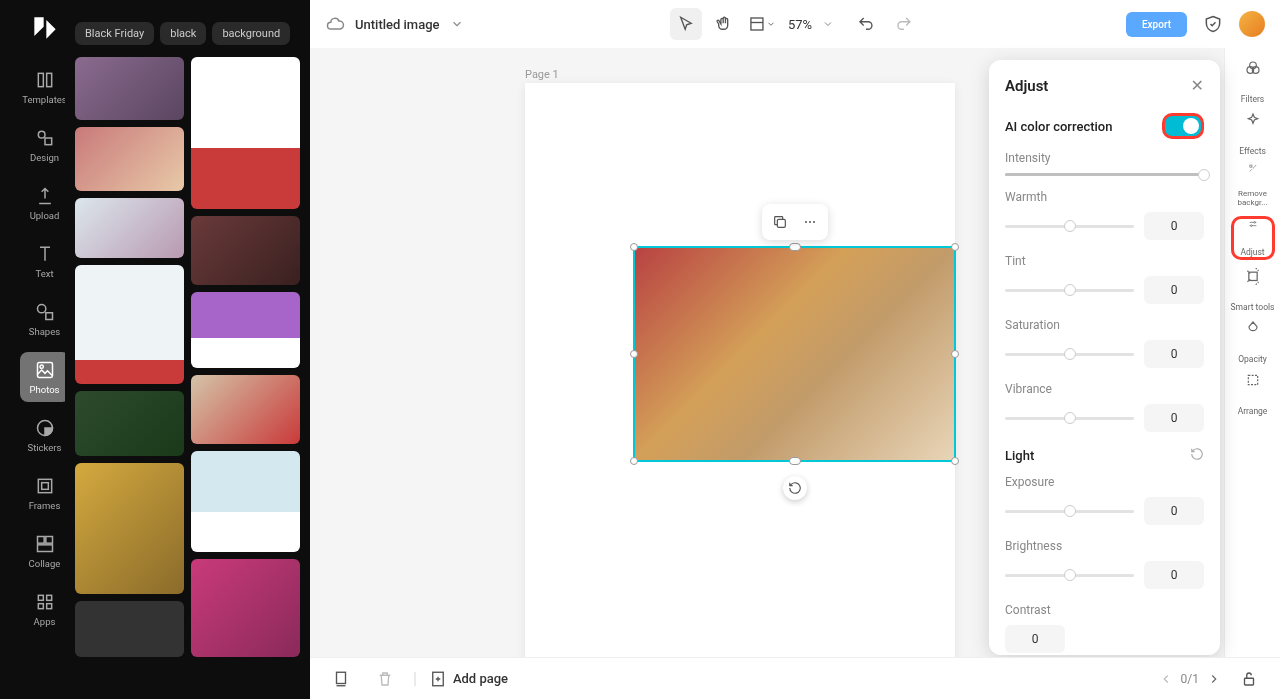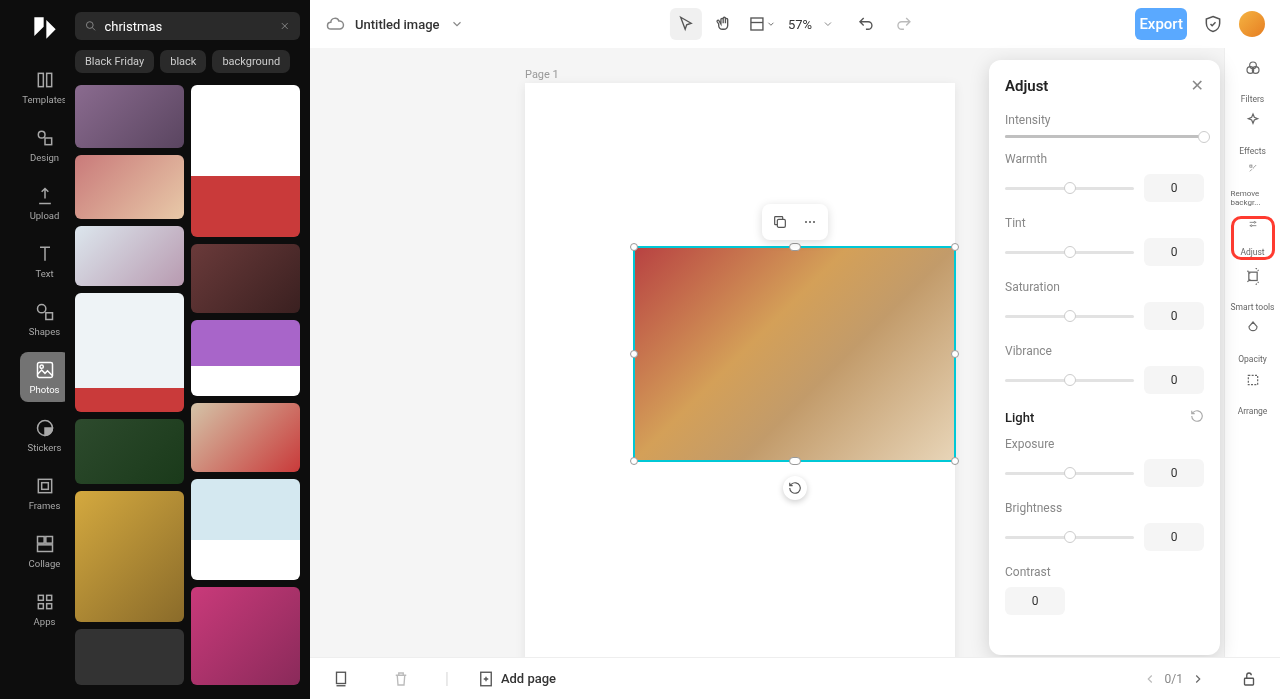--- a/index.html
+++ b/index.html
@@ -18,21 +18,21 @@
 .photo-grid{margin-top:12px;display:flex;gap:7px;height:600px;overflow:hidden}
 .photo-col{flex:1;display:flex;flex-direction:column;gap:7px}
 .photo-item{width:100%;border-radius:6px;background:#333;cursor:pointer}
 .top-bar{position:absolute;left:310px;top:0;right:0;height:48px;background:#fff;display:flex;align-items:center;padding:0 15px;gap:10px}
 .top-title{display:flex;align-items:center;gap:10px;color:#333;font-size:13px;font-weight:500}
 .top-center{position:absolute;left:50%;transform:translateX(-50%);display:flex;align-items:center;gap:6px}
 .icon-btn{width:32px;height:32px;display:flex;align-items:center;justify-content:center;border-radius:6px;cursor:pointer;color:#555}
 .icon-btn.active{background:#f0f0f0}
 .zoom-text{font-size:13px;color:#333;padding:0 4px}
 .top-right{margin-left:auto;display:flex;align-items:center;gap:10px}
-.export-btn{background:#5aa9ff;color:#fff;padding:7px 4px;border-radius:6px;font-size:15px;font-weight:500;cursor:pointer;border:none}
+.export-btn{background:#5aa9ff;color:#fff;padding:7px 16px;border-radius:6px;font-size:10px;font-weight:500;cursor:pointer;border:none}
 .avatar{width:26px;height:26px;border-radius:50%;background:linear-gradient(135deg,#f5b342,#e67e22)}
 .canvas-area{position:absolute;left:310px;top:48px;right:56px;bottom:42px;background:#f5f5f5;overflow:hidden}
 .page-label{position:absolute;left:215px;top:20px;font-size:11px;color:#999}
 .page{position:absolute;left:215px;top:35px;width:430px;height:593px;background:#fff;box-shadow:0 2px 10px rgba(0,0,0,0.08)}
 .selected-img{position:absolute;left:108px;top:163px;width:323px;height:216px;border:2px solid #00c8d6}
 .selected-img-inner{width:100%;height:100%;background:linear-gradient(135deg,#b84242 0%,#d4a058 40%,#c29b6a 60%,#e8d5b8 100%)}
 .handle{position:absolute;width:8px;height:8px;background:#fff;border:1px solid #999;border-radius:50%}
 .h-tl{left:-5px;top:-5px}.h-tr{right:-5px;top:-5px}.h-bl{left:-5px;bottom:-5px}.h-br{right:-5px;bottom:-5px}
 .h-ml{left:-5px;top:50%;margin-top:-4px}.h-mr{right:-5px;top:50%;margin-top:-4px}
 .h-tm{left:50%;top:-5px;margin-left:-6px;width:12px;border-radius:4px}.h-bm{left:50%;bottom:-5px;margin-left:-6px;width:12px;border-radius:4px}
@@ -55,21 +55,21 @@
 .section-head{display:flex;justify-content:space-between;align-items:center;margin:14px 0 10px}
 .section-title{font-size:13px;font-weight:500;color:#222}
 .reset-icon{cursor:pointer;color:#aaa}
 .param-label{font-size:12px;color:#888;margin-bottom:8px}
 .slider-row{display:flex;align-items:center;gap:10px;margin-bottom:14px}
 .slider-track{flex:1;height:3px;background:#e2e2e2;border-radius:2px;position:relative}
 .slider-thumb{position:absolute;top:50%;transform:translate(-50%,-50%);width:12px;height:12px;background:#fff;border:1.5px solid #ccc;border-radius:50%;cursor:grab}
 .slider-val{width:60px;height:28px;background:#f5f5f5;border-radius:6px;display:flex;align-items:center;justify-content:center;font-size:12px;color:#333}
 .intensity-row .slider-track{background:#d8d8d8}
 .intensity-row .slider-track::before{content:'';position:absolute;left:0;top:0;height:100%;width:100%;background:#c0c0c0;border-radius:2px}
-.bottom-bar{position:absolute;left:310px;bottom:0;right:0;height:42px;background:#fff;border-top:1px solid #eee;display:flex;align-items:center;padding:0 15px;gap:28px}
+.bottom-bar{position:absolute;left:310px;bottom:0;right:0;height:42px;background:#fff;border-top:1px solid #eee;display:flex;align-items:center;padding:0 15px;gap:12px}
 .bottom-bar .spacer{flex:1}
 .page-nav{display:flex;align-items:center;gap:8px;color:#888;font-size:12px}
 .add-page-btn{display:flex;align-items:center;gap:6px;font-size:13px;color:#333;cursor:pointer;font-weight:500}
 .expand-tab{position:absolute;left:310px;top:340px;width:12px;height:48px;background:#2a2a2a;border-radius:0 6px 6px 0;display:flex;align-items:center;justify-content:center;cursor:pointer;color:#888}
 </style>
 </head>
 <body>
 
 <div class="left-nav">
   <div class="logo">
@@ -145,30 +145,20 @@
         <rect x="4" y="4" width="6" height="6"></rect>
         <rect x="14" y="4" width="6" height="6"></rect>
         <rect x="4" y="14" width="6" height="6"></rect>
         <rect x="14" y="14" width="6" height="6"></rect>
       </svg>
       <span>Apps</span>
     </div>
 </div>
 
 <div class="side-panel">
-  <div class="search-box">
-    <svg viewBox="0 0 24 24" fill="none" stroke="currentColor" stroke-width="2">
-        <circle cx="10" cy="10" r="7"></circle>
-        <path d="M21 21l-6-6"></path>
-      </svg>
-    <input value="christmas" style="">
-    <svg viewBox="0 0 24 24" fill="none" stroke="currentColor" stroke-width="2">
-        <path d="M6 6l12 12M18 6L6 18"></path>
-      </svg>
-  </div>
   <div class="tag-row">
     <div class="tag">Black Friday</div>
     <div class="tag">black</div>
     <div class="tag">background</div>
   </div>
   <div class="photo-grid">
     <div class="photo-col">
       <div class="photo-item" style="height:68px;background:linear-gradient(135deg,#8a6b8f,#5a4560)"></div>
       <div class="photo-item" style="height:68px;background:linear-gradient(135deg,#c97a7a,#e8c9a8)"></div>
       <div class="photo-item" style="height:64px;background:linear-gradient(135deg,#dce6ed,#b89ab0)"></div>
@@ -301,21 +291,21 @@
       <svg viewBox="0 0 24 24" fill="none" stroke="currentColor" stroke-width="1.8">
         <path d="M12 3l2 5 5 2-5 2-2 5-2-5-5-2 5-2z"></path>
       </svg>
       <span>Effects</span>
     </div>
   <div class="rnav-item">
       <svg viewBox="0 0 24 24" fill="none" stroke="currentColor" stroke-width="1.8">
         <path d="M3 21l6-6m4-4l8-8M11 11l2 2"></path>
         <rect x="3" y="3" width="6" height="6"></rect>
       </svg>
-      <span style="font-size:8px;line-height:1.1;">Remove backgr...</span>
+      <span style="font-size:8px;line-height:1.1;text-align:center">Remove backgr...</span>
     </div>
   <div class="rnav-item highlighted">
       <svg viewBox="0 0 24 24" fill="none" stroke="currentColor" stroke-width="1.8">
         <path d="M4 8h10m4 0h2M4 16h2m4 0h10"></path>
         <circle cx="16" cy="8" r="2"></circle>
         <circle cx="8" cy="16" r="2"></circle>
       </svg>
       <span>Adjust</span>
     </div>
   <div class="rnav-item">
@@ -336,20 +326,26 @@
         <rect x="5" y="5" width="14" height="14"></rect>
       </svg>
       <span>Arrange</span>
     </div>
 </div>
 
 <div class="adjust-panel">
   <div class="panel-header">
     <span class="panel-title">Adjust</span>
     <span class="close-x">✕</span>
+  </div>
+  <div class="ai-row">
+    <span class="ai-label">AI color correction</span>
+    <div class="toggle">
+        <div class="toggle-knob"></div>
+      </div>
   </div>
   <div class="param-label">Intensity</div>
   <div class="slider-row intensity-row">
     <div class="slider-track">
         <div class="slider-thumb" style="left:100%"></div>
       </div>
   </div>
 
   <div class="param-label">Warmth</div>
   <div class="slider-row">

